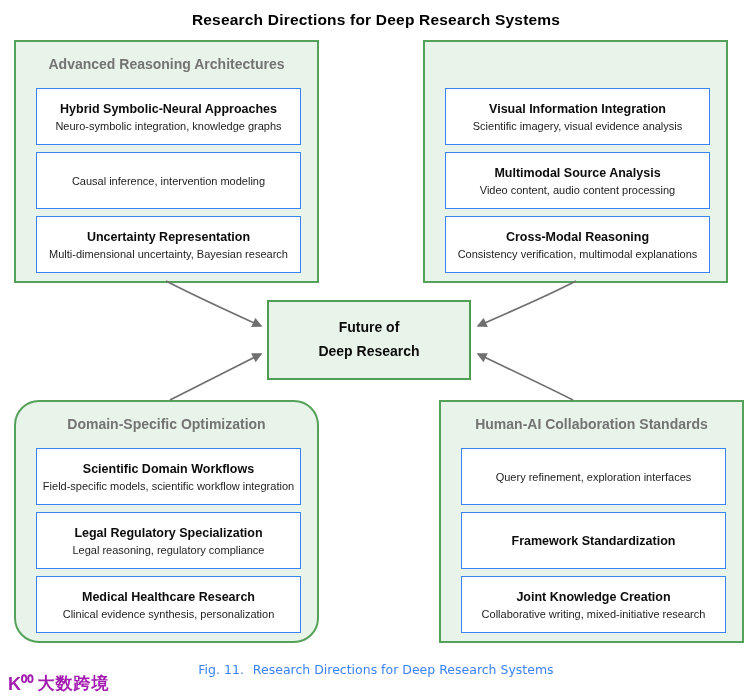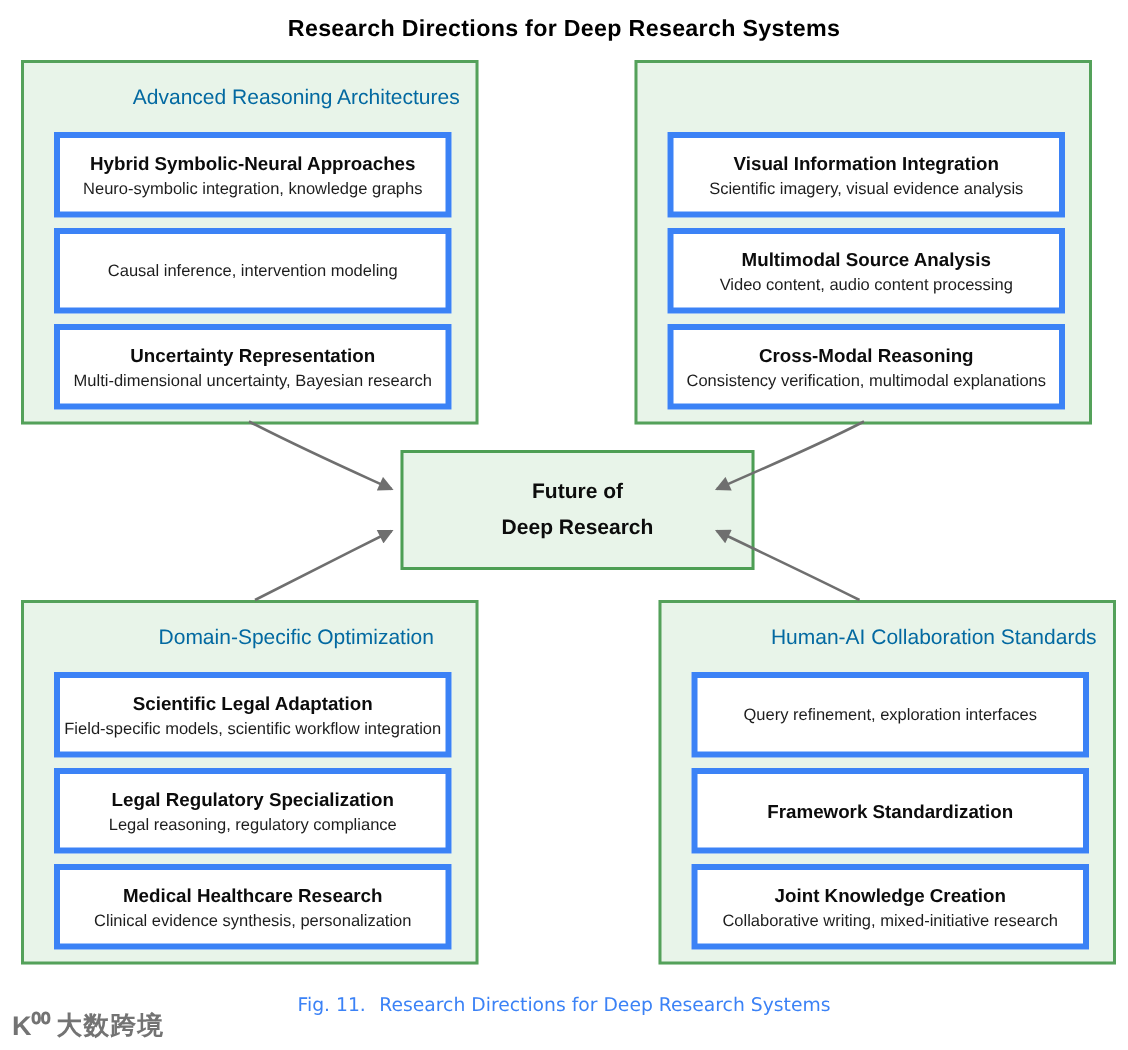--- a/index.html
+++ b/index.html
@@ -19,46 +19,46 @@
   }
   .quadrant {
     position: absolute;
     width: 305px; height: 243px;
     background: #e8f4e9;
     border: 2px solid #54a15a;
     box-sizing: border-box;
   }
   .q-tl { left: 14px;  top: 40px; }
   .q-tr { left: 423px; top: 40px; }
-  .q-bl { left: 14px;  top: 400px; }
+  .q-bl { left: 14px;  top: 400px; border-radius: 25px; }
   .q-br { left: 423px; top: 400px; margin-left: 16px; }
   .q-title {
     position: absolute; top: 14px; left: 0; width: 100%;
     text-align: center;
-    font-size: 14px; font-weight: normal; color: #0369a1; padding-left: 31px;
+    font-size: 14px; font-weight: bold; color: #737373;
   }
   .q-items {
     position: absolute; left: 20px; right: 16px; top: 46px; bottom: 8px;
     display: flex; flex-direction: column; gap: 7px;
   }
   .research-item {
     flex: 1 1 0;
     background: #ffffff;
-    border: 4px solid #3b82f6;
+    border: 1px solid #3b82f6;
     box-sizing: border-box;
     display: flex; flex-direction: column;
     align-items: center; justify-content: center;
     gap: 4px;
     overflow: visible;
   }
   .item-title { font-size: 12.5px; font-weight: bold; white-space: nowrap; color: #0c0c0c; }
   .item-sub   { font-size: 11px; color: #1d1d1d; white-space: nowrap; }
   .center-node {
     position: absolute; left: 267px; top: 300px;
-    width: 236px; height: 80px;
+    width: 204px; height: 80px;
     background: #e8f4e9;
     border: 2.5px solid #4d9e54;
     box-sizing: border-box;
     display: flex; flex-direction: column;
     align-items: center; justify-content: center;
     font-size: 14px; font-weight: bold; color: #0c0c0c;
     line-height: 1.7;
   }
   .arrows-layer {
     position: absolute; left: 0; top: 0;
@@ -66,21 +66,21 @@
   }
   .fig-caption {
     position: absolute; top: 662px; left: 0; width: 752px;
     text-align: center;
     font-family: "DejaVu Sans", sans-serif;
     font-size: 12.5px; color: #3b82f6;
   }
   .fig-caption .cap-label { margin-right: 9px; }
   .watermark {
     position: absolute; left: 8px; top: 671px;
-    color: #737373; font-weight: bold;
+    color: #a21caf; font-weight: bold;
     font-size: 17px; letter-spacing: 1px;
     display: flex; align-items: center; gap: 4px;
     user-select: none;
   }
   .watermark .wm-logo { font-size: 18px; letter-spacing: 0; }
 </style>
 </head>
 <body>
 
 <div class="page-title">Research Directions for Deep Research Systems</div>
@@ -116,21 +116,21 @@
       <div class="item-title">Cross-Modal Reasoning</div>
       <div class="item-sub">Consistency verification, multimodal explanations</div>
     </div>
   </div>
 </div>
 
 <div class="quadrant q-bl">
   <div class="q-title">Domain-Specific Optimization</div>
   <div class="q-items">
     <div class="research-item">
-      <div class="item-title">Scientific Legal Adaptation</div>
+      <div class="item-title">Scientific Domain Workflows</div>
       <div class="item-sub">Field-specific models, scientific workflow integration</div>
     </div>
     <div class="research-item">
       <div class="item-title">Legal Regulatory Specialization</div>
       <div class="item-sub">Legal reasoning, regulatory compliance</div>
     </div>
     <div class="research-item">
       <div class="item-title">Medical Healthcare Research</div>
       <div class="item-sub">Clinical evidence synthesis, personalization</div>
     </div>

